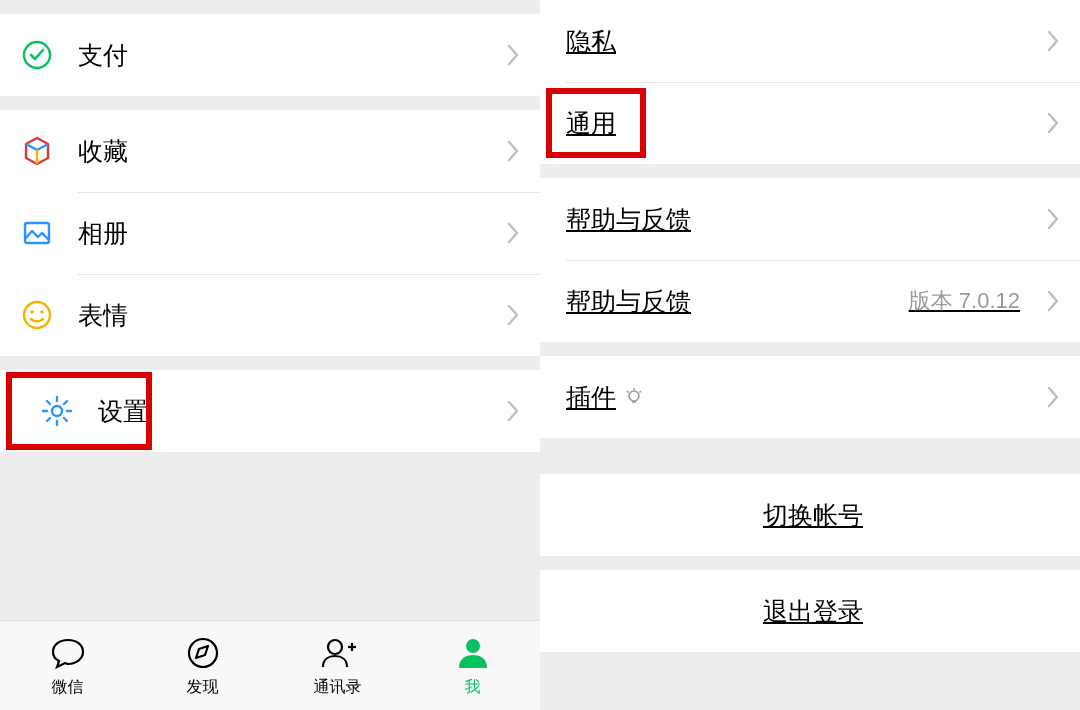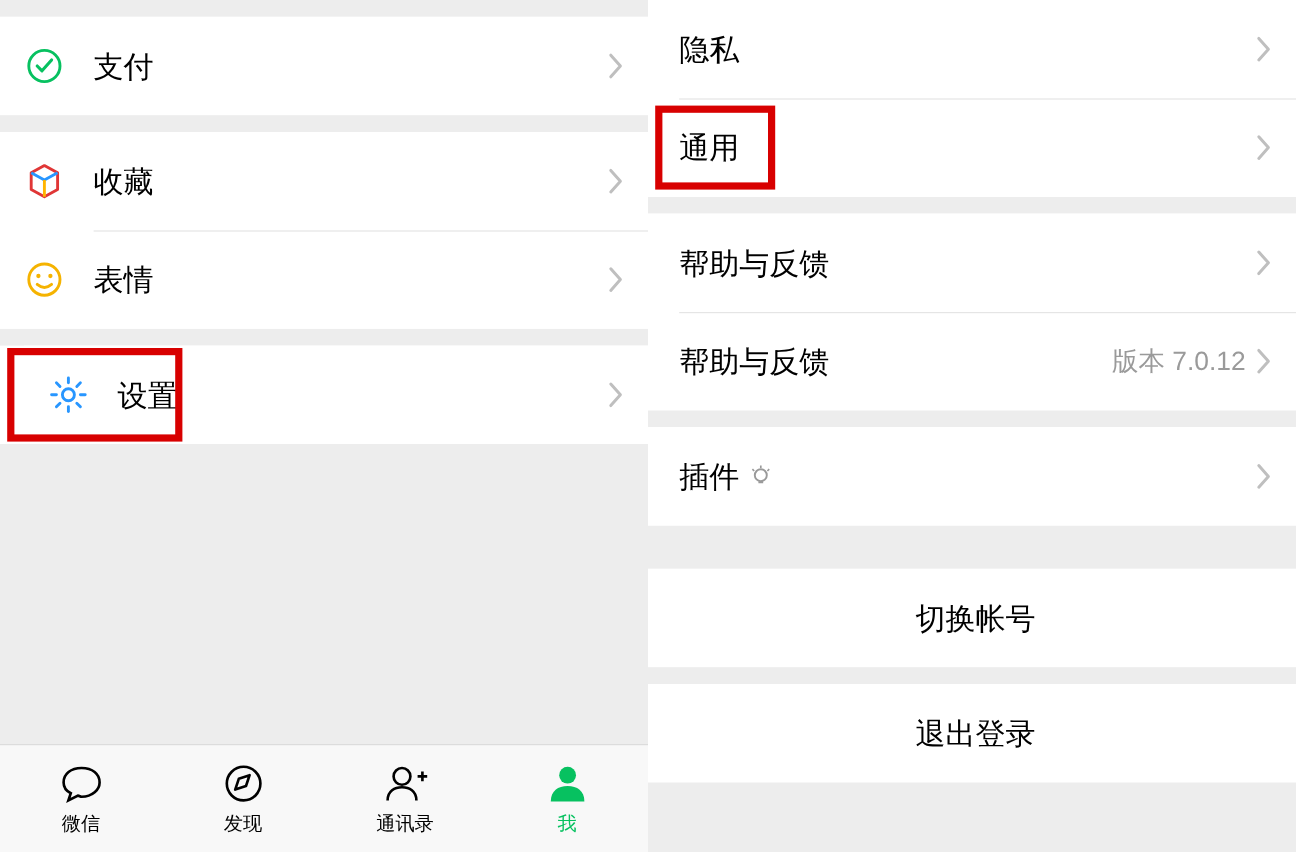--- a/index.html
+++ b/index.html
@@ -19,25 +19,25 @@
   }
   .row + .row::before {
     content: "";
     position: absolute; top: 0; left: 78px; right: 0;
     height: 1px; background: #e5e5e5;
   }
   .row.noicon + .row::before { left: 20px; }
   .row .icon { width: 34px; height: 34px; display: flex; align-items: center; justify-content: center; margin-right: 24px; flex-shrink: 0; }
   .row .label { font-size: 25px; color: #000; flex: 0 0 auto; }
   .row .spacer { flex: 1 1 auto; }
-  .row .meta { font-size: 22px; color: #9a9a9a; margin-right: 8px; }
+  .row .meta { font-size: 22px; color: #9a9a9a; margin-right: 26px; }
   .row .chev { width: 14px; height: 26px; display: flex; align-items: center; justify-content: center; color: #bfbfbf; }
   .row.center { justify-content: center; align-items: center; }
   .row.center .label { font-size: 25px; }
-  .row.noicon { padding-left: 26px; }
+  .row.noicon { padding-left: 26px; text-decoration: underline; }
   .tiny-icon { width: 20px; height: 20px; display: inline-flex; align-items: center; justify-content: center; margin-left: 8px; vertical-align: middle; }
   .highlight-inline {
     position: absolute; border: 6px solid #d80000; pointer-events: none;
   }
   .group { background: #fff; }
   .group .row + .row::before {
     content: ""; position: absolute; top: 0; left: 78px; right: 0; height: 1px; background: #e5e5e5;
   }
   .group.noicon .row + .row::before { left: 26px; }
   .tabbar {
@@ -80,20 +80,35 @@
   <div class="group">
     <div class="row">
       <span class="icon">
         <svg viewBox="0 0 34 34" width="34" height="34">
           <polygon points="17,4 28,10 28,24 17,30 6,24 6,10" fill="none" stroke="#e03636" stroke-width="2.4" stroke-linejoin="round"></polygon>
           <polyline points="6,10 17,16 28,10" fill="none" stroke="#2896ff" stroke-width="2.4" stroke-linejoin="round"></polyline>
           <line x1="17" y1="16" x2="17" y2="30" stroke="#ffb400" stroke-width="2.4"></line>
         </svg>
       </span>
       <span class="label">收藏</span>
+      <span class="spacer"></span>
+      <span class="chev">
+        <svg viewBox="0 0 12 22" width="12" height="22">
+            <path d="M2 2 L10 11 L2 20" fill="none" stroke="#bfbfbf" stroke-width="2.5" stroke-linecap="round" stroke-linejoin="round"></path>
+          </svg>
+      </span>
+    </div>
+    <div class="row">
+      <span class="icon">
+        <svg viewBox="0 0 34 34" width="34" height="34">
+          <rect x="5" y="7" width="24" height="20" rx="2" fill="none" stroke="#2896ff" stroke-width="2.4"></rect>
+          <polyline points="5,23 12,15 18,21 22,17 29,24" fill="none" stroke="#2896ff" stroke-width="2.4" stroke-linejoin="round"></polyline>
+        </svg>
+      </span>
+      <span class="label">相册</span>
       <span class="spacer"></span>
       <span class="chev">
         <svg viewBox="0 0 12 22" width="12" height="22">
             <path d="M2 2 L10 11 L2 20" fill="none" stroke="#bfbfbf" stroke-width="2.5" stroke-linecap="round" stroke-linejoin="round"></path>
           </svg>
       </span>
     </div>
     <div class="row">
       <span class="icon">
         <svg viewBox="0 0 34 34" width="34" height="34">

